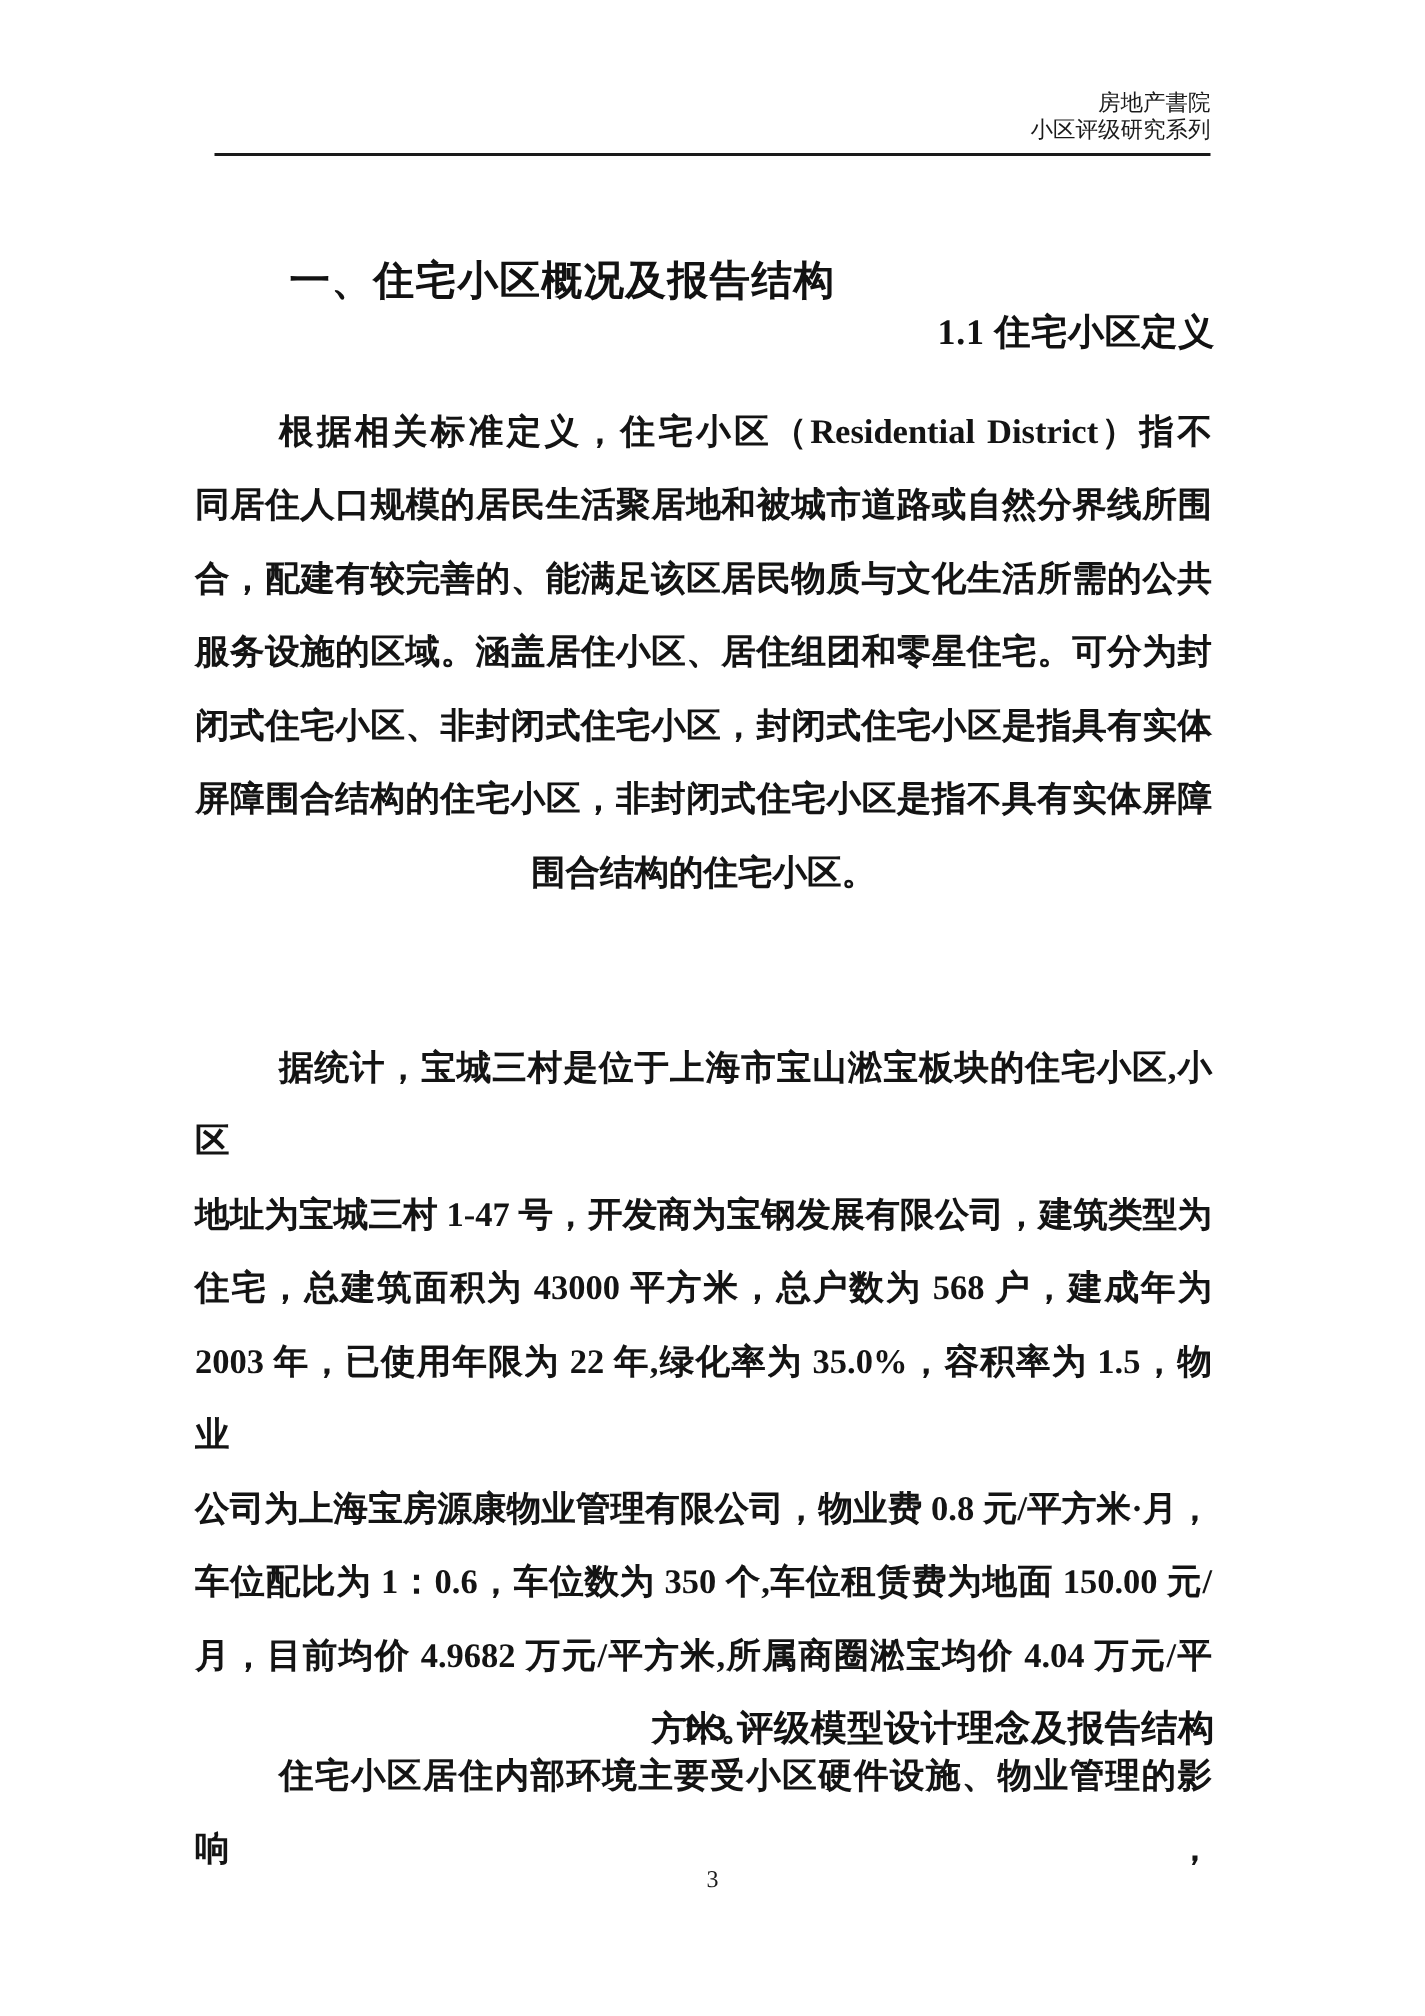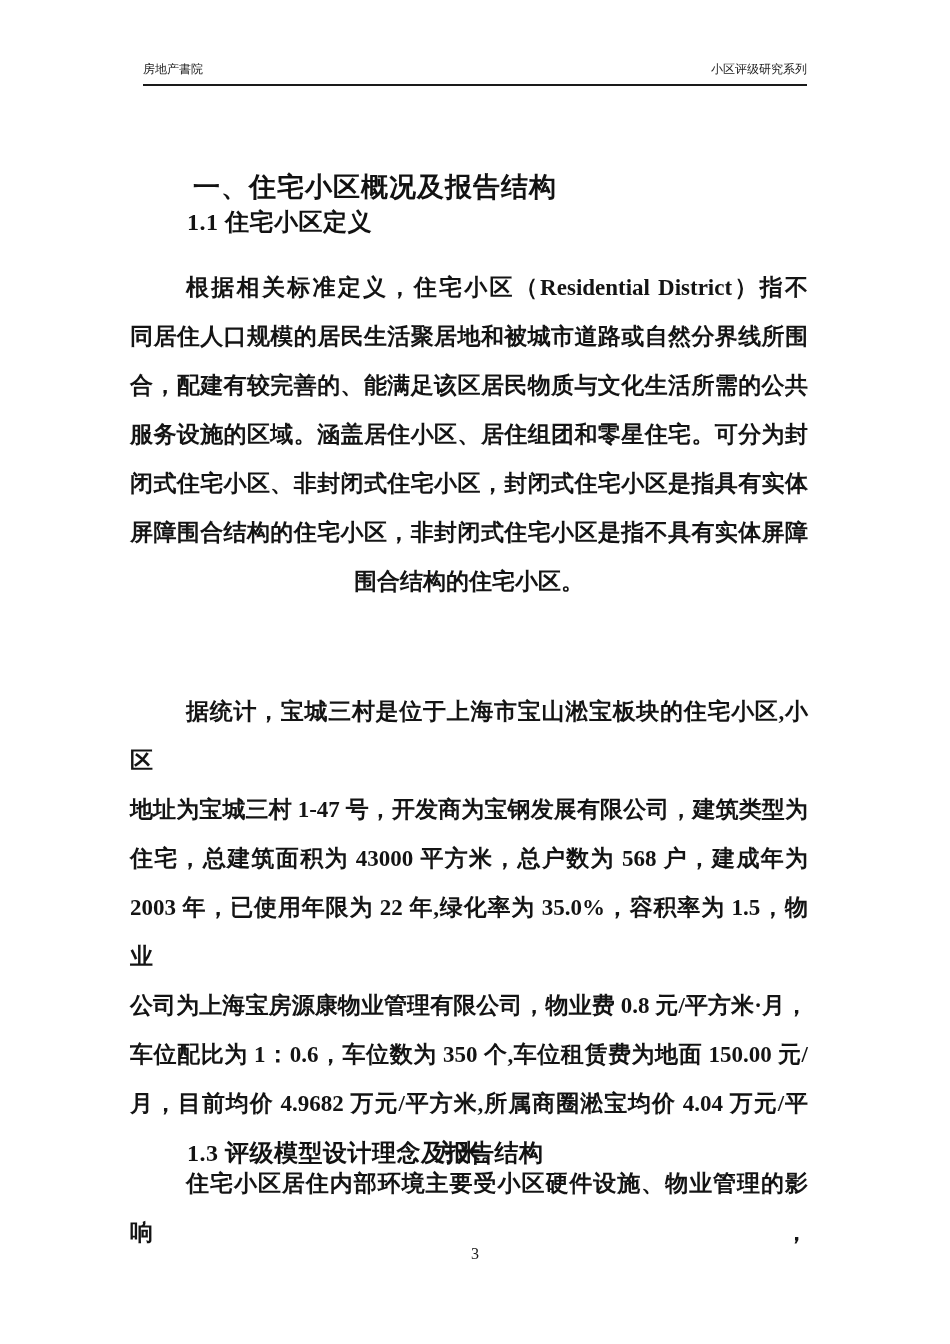--- a/index.html
+++ b/index.html
@@ -16,28 +16,28 @@
     font-family: "Liberation Serif", "DejaVu Serif", serif;
     overflow: hidden;
   }
   
   .header {
     position: absolute;
     top: 60px;
     left: 143px;
     right: 143px;
     display: flex;
-    justify-content: space-between;
     align-items: flex-end;
     padding-bottom: 6px;
     border-bottom: 2px solid #1a1a1a;
     font-family: "Liberation Sans", "DejaVu Sans", sans-serif;
-    font-size: 12px;
+    font-size: 15px;
     line-height: 18px;
     color: #1a1a1a;
+    flex-direction: column;
   }
   
   .h1 {
     position: absolute;
     left: 130px;
     width: 680px;
     top: 146px;
     padding-left: 63px;
     box-sizing: border-box;
     font-size: 27px;
@@ -49,20 +49,21 @@
   .h2 {
     position: absolute;
     left: 130px;
     width: 680px;
     padding-left: 57px;
     box-sizing: border-box;
     font-size: 24px;
     line-height: 30px;
     font-weight: 700;
     letter-spacing: 0.5px;
+    text-align: right;
   }
   .h2.s11 { top: 207px; }
   .h2.s12 { top: 629px; }
   .h2.s13 { top: 1138px; }
   
   .para {
     position: absolute;
     left: 130px;
     width: 678px;
     font-size: 23px;

